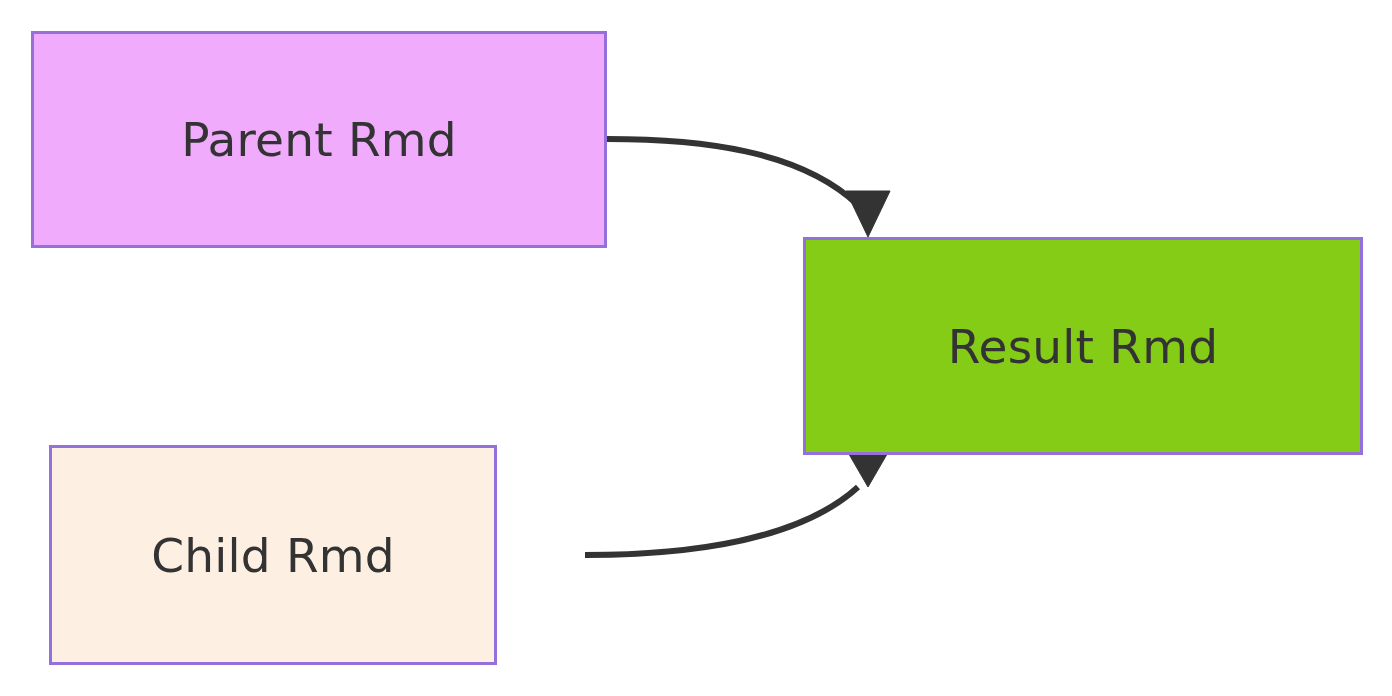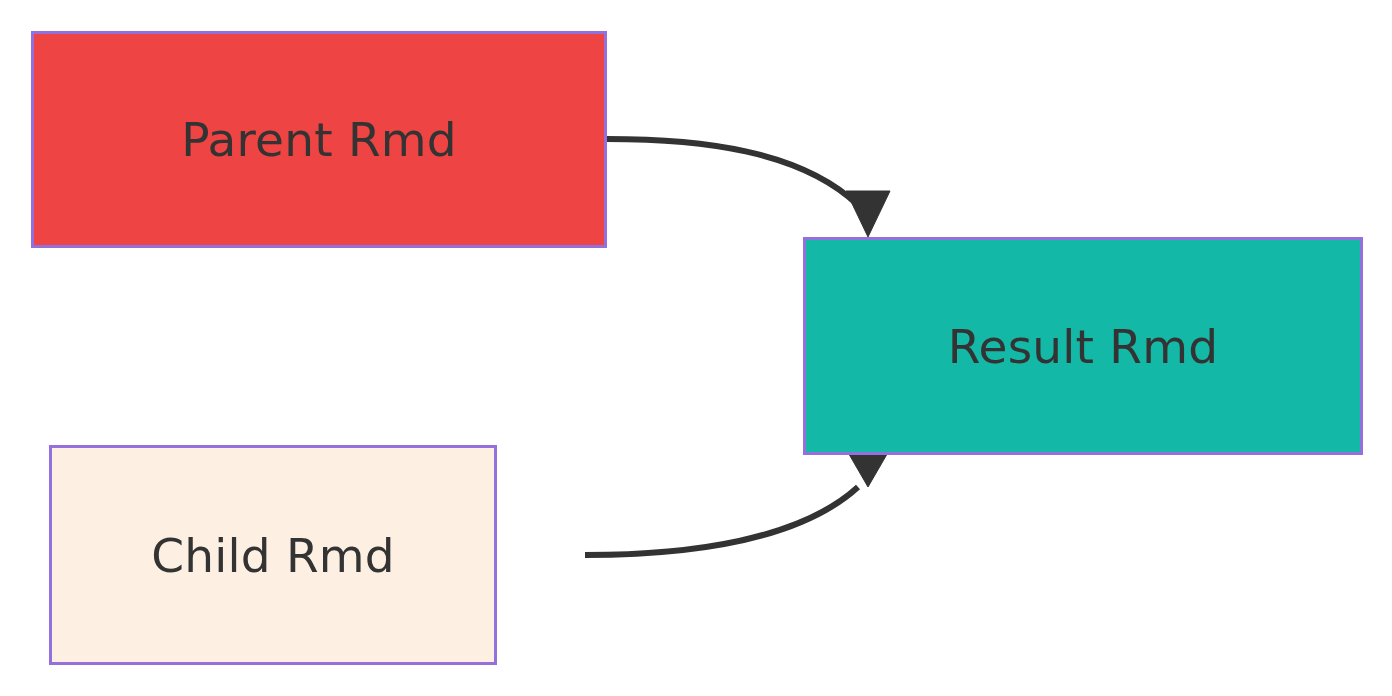--- a/index.html
+++ b/index.html
@@ -71,25 +71,25 @@
 
   <svg id="edge-layer" viewBox="0 0 1392 696" width="1392" height="696" xmlns="http://www.w3.org/2000/svg">
 
     <path d="M 607,139 C 700,139 800,150 858,205" fill="none" stroke="#333333" stroke-width="6" stroke-linecap="butt"></path>
     <polygon points="868,237 846,191 890,191" fill="#333333" stroke="#333333" stroke-width="1" stroke-linejoin="round"></polygon>
 
     <path d="M 585,555 C 690,555 800,540 858,487" fill="none" stroke="#333333" stroke-width="6" stroke-linecap="butt"></path>
     <polygon points="868,487 846,449 890,449" fill="#333333" stroke="#333333" stroke-width="1" stroke-linejoin="round"></polygon>
   </svg>
 
-  <div class="node" id="node-parent" style="background:#ef4444; border-color:#9370db;">
+  <div class="node" id="node-parent" style="background:#f0abfc; border-color:#9370db;">
     <span class="node-label">Parent Rmd</span>
   </div>
 
-  <div class="node" id="node-result" style="background:#14b8a6; border-color:#9370db;">
+  <div class="node" id="node-result" style="background:#84cc16; border-color:#9370db;">
     <span class="node-label">Result Rmd</span>
   </div>
 
   <div class="node" id="node-child" style="background:#fdf0e3; border-color:#9370db;">
     <span class="node-label">Child Rmd</span>
   </div>
 
 </div>
 
 </body></html>

